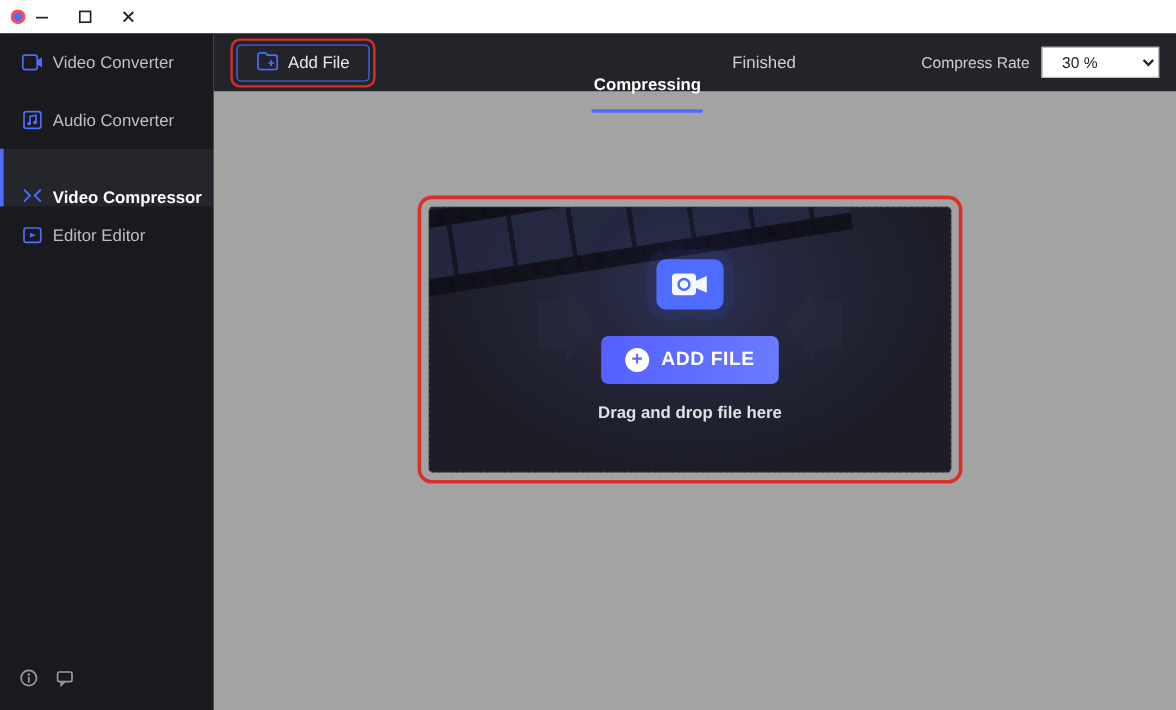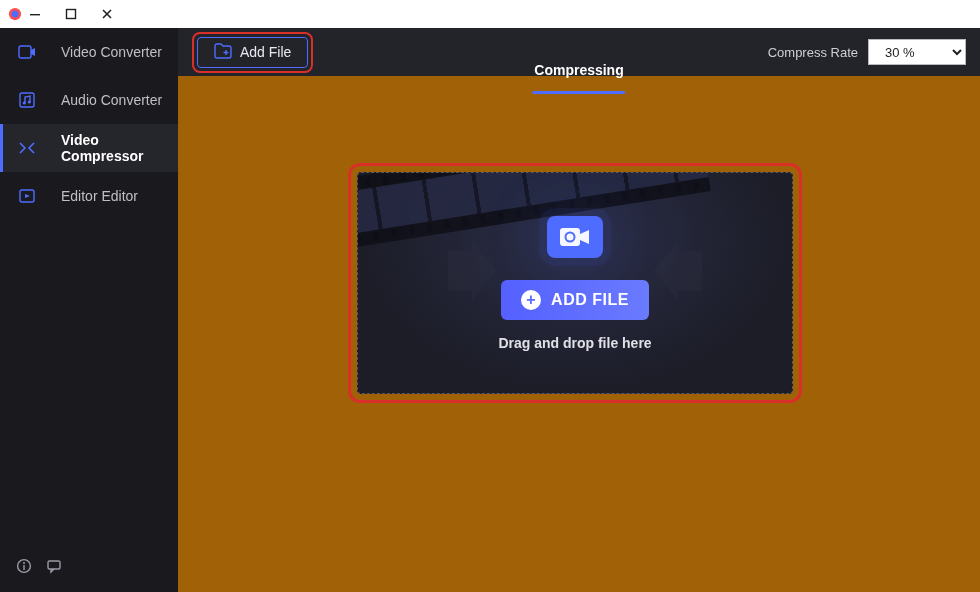--- a/index.html
+++ b/index.html
@@ -38,44 +38,45 @@
     background: #1a1a1e;
     display: flex;
     flex-direction: column;
     padding-top: 0;
   }
   .sidebar-item {
     display: flex;
     align-items: center;
     height: 48px;
     padding-left: 18px;
-    gap: 25px;
+    gap: 8px;
     color: #bfbfc6;
     font-size: 14px;
     cursor: pointer;
   }
   .sidebar-item.active {
     background: #25252c;
     color: #fff;
     font-weight: 600;
     border-left: 3px solid #4e6cff;
     padding-left: 15px;
+    align-items: flex-end;
   }
   .sidebar-item .ic { width:18px; height:18px; display:flex; align-items:center; justify-content:center; }
   .sidebar-footer {
     margin-top: auto;
     display: flex;
     gap: 14px;
     padding: 10px 16px 14px;
     color: #888;
   }
   .sidebar-footer .ic { cursor:pointer; }
   .content {
     flex: 1;
-    background: #a16207;
+    background: #a3a3a3;
     position: relative;
   }
   .toolbar {
     height: 48px;
     background: #23232a;
     display: flex;
     align-items: center;
     padding: 0 14px;
     gap: 10px;
   }
@@ -278,20 +279,23 @@
               </svg>
           </span>
           <span>Add File</span>
         </div>
       </div>
 
       <div class="tabs">
         <div class="tab active">
           <span>Compressing</span>
         </div>
+        <div class="tab">
+          <span>Finished</span>
+        </div>
       </div>
 
       <div class="rate">
         <span>Compress Rate</span>
         <select>
           <option>30 %</option>
         </select>
       </div>
     </div>
 

